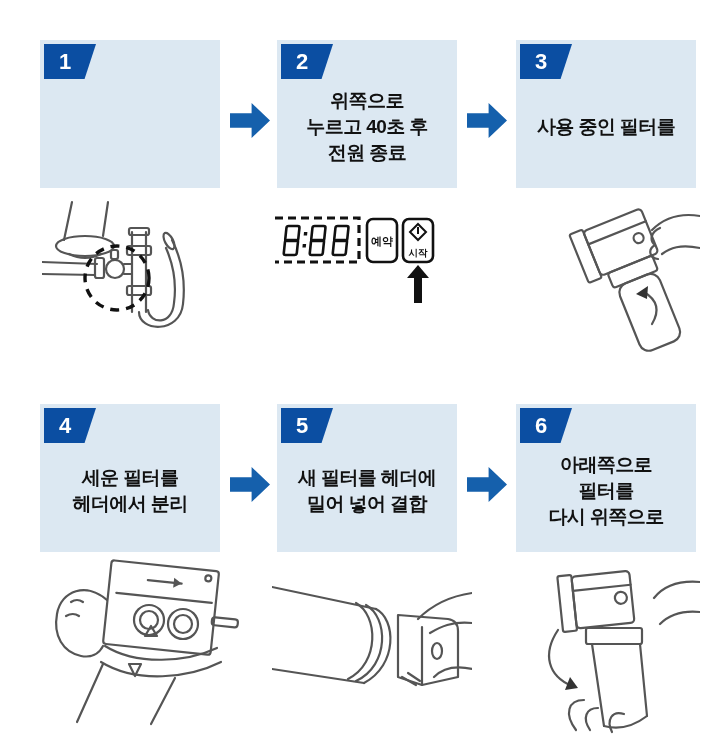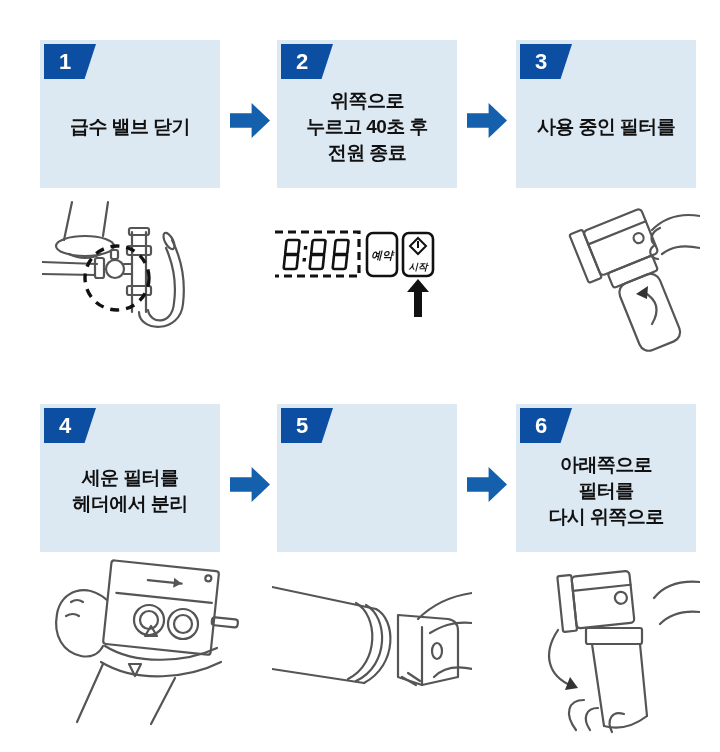--- a/index.html
+++ b/index.html
@@ -36,23 +36,20 @@
 </style>
 </head>
 <body>
 
 <div class="canvas">
 
   <section class="stepbox" style="left:40px;top:40px;">
     <div class="badge">
         <span>1</span>
       </div>
-    <div class="cap">
-      <div>급수 밸브 닫기</div>
-    </div>
   </section>
 
   <div class="arrow" style="left:230px;top:103px;"></div>
 
   <section class="stepbox" style="left:277px;top:40px;">
     <div class="badge">
         <span>2</span>
       </div>
     <div class="cap">
       <div>위쪽으로</div>
@@ -91,21 +88,21 @@
       <rect class="sk" x="85" y="86" width="24" height="9" rx="2"></rect>
 
       <path class="sk" d="M97,112 C97,132 138,134 141,104 C144,78 139,58 130,40"></path>
       <path class="sk" d="M106,110 C108,124 130,126 132,103 C135,81 131,64 124,48"></path>
       <ellipse class="sk" cx="127" cy="41" rx="9" ry="4" transform="rotate(62 127 41)"></ellipse>
 
       <circle cx="75" cy="78" r="32" fill="none" stroke="#111" stroke-width="3.4" stroke-dasharray="9 7"></circle>
     </svg>
   </div>
 
-  <div class="illus" style="left:274px;top:227px;font-style:italic;">
+  <div class="illus" style="left:274px;top:213px;">
     <svg width="162" height="94" viewBox="0 0 162 94">
 
       <path class="blk" d="M1,5 L85,5 L85,49 L1,49" stroke-width="3.2" stroke-dasharray="8 5"></path>
 
       <g transform="translate(4,0) skewX(-6)">
         <title>8:88</title>
         <rect class="seg" x="10" y="13" width="13" height="15" rx="2"></rect>
         <rect class="seg" x="10" y="27" width="13" height="15" rx="2"></rect>
         <rect x="28" y="19" width="3.4" height="3.4" fill="#111"></rect>
         <rect x="28" y="31" width="3.4" height="3.4" fill="#111"></rect>
@@ -163,20 +160,24 @@
       <div>헤더에서 분리</div>
     </div>
   </section>
 
   <div class="arrow" style="left:230px;top:467px;"></div>
 
   <section class="stepbox" style="left:277px;top:404px;">
     <div class="badge">
         <span>5</span>
       </div>
+    <div class="cap">
+      <div>새 필터를 헤더에</div>
+      <div>밀어 넣어 결합</div>
+    </div>
   </section>
 
   <div class="arrow" style="left:467px;top:467px;"></div>
 
   <section class="stepbox" style="left:516px;top:404px;">
     <div class="badge">
         <span>6</span>
       </div>
     <div class="cap">
       <div>아래쪽으로</div>

